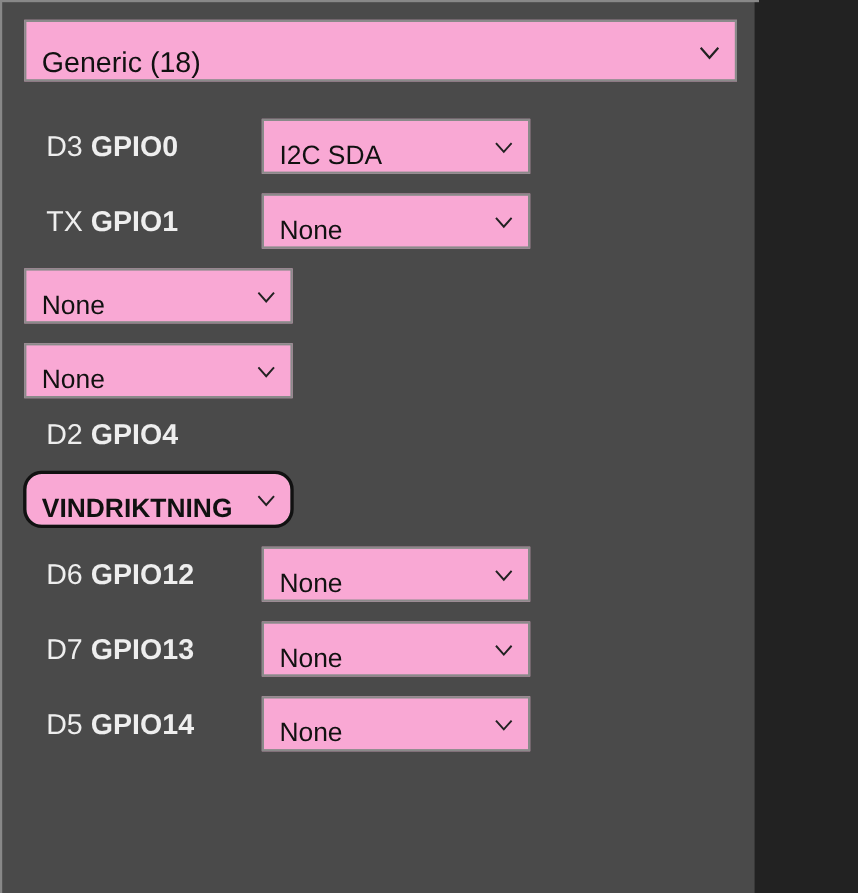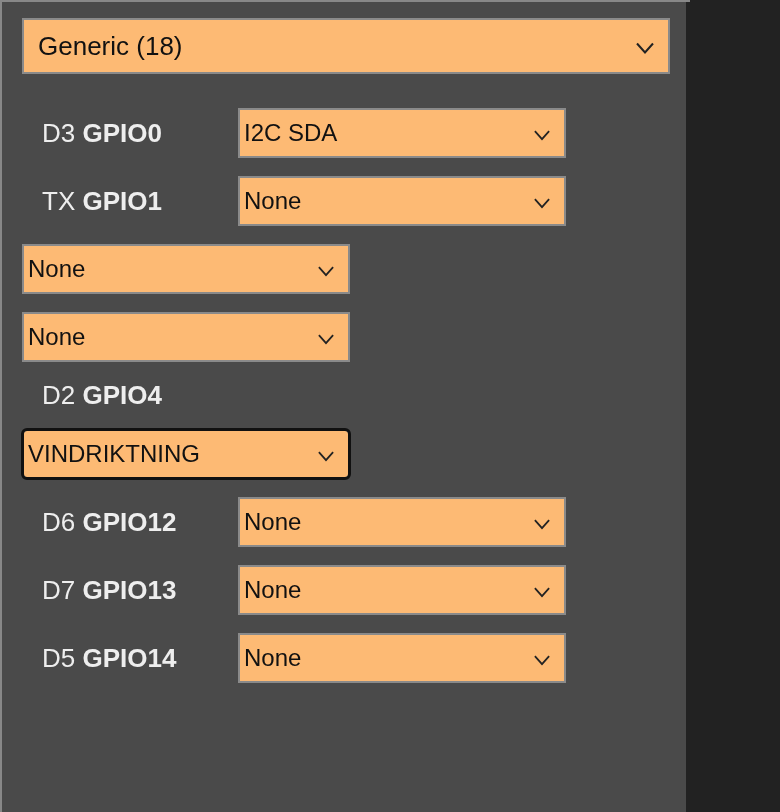--- a/index.html
+++ b/index.html
@@ -38,51 +38,52 @@
   .module-type-line {
     font-size: 26px;
     color: #eee;
     margin: 4px 0 8px 0;
   }
   .module-type-line .bold {
     font-weight: bold;
   }
   .select-wrap {
     position: relative;
-    background: #fdba74;
+    background: #f9a8d4;
     border: 2px solid #8a8a8a;
     box-sizing: border-box;
     display: flex;
-    align-items: center;
+    align-items: flex-end;
   }
   .select-big {
     width: 648px;
     height: 56px;
     padding: 0 40px 0 14px;
     font-size: 26px;
     color: #111;
   }
   .select-small {
-    width: 328px;
+    width: 244px;
     height: 50px;
-    padding: 0 36px 0 4px;
+    padding: 0 36px 0 14px;
     font-size: 24px;
     color: #111;
   }
   .select-wrap .chev {
     position: absolute;
     right: 14px;
     top: 50%;
     transform: translateY(-50%);
     pointer-events: none;
   }
   .select-wrap.focused {
     outline: 3px solid #111;
     outline-offset: -2px;
-    border-radius: 5px;
+    border-radius: 16px;
+    font-weight: bold;
   }
   .gpio-table {
     margin-top: 34px;
   }
   .gpio-row {
     display: flex;
     align-items: center;
     margin-bottom: 18px;
   }
   .gpio-label {

